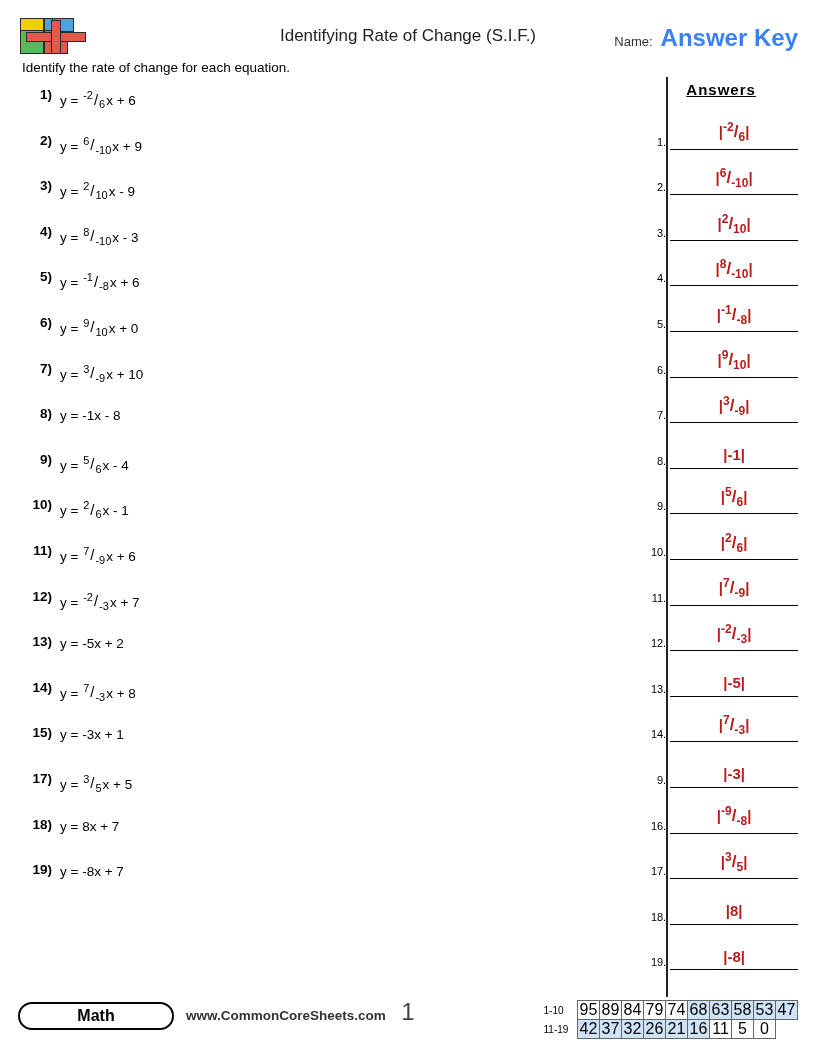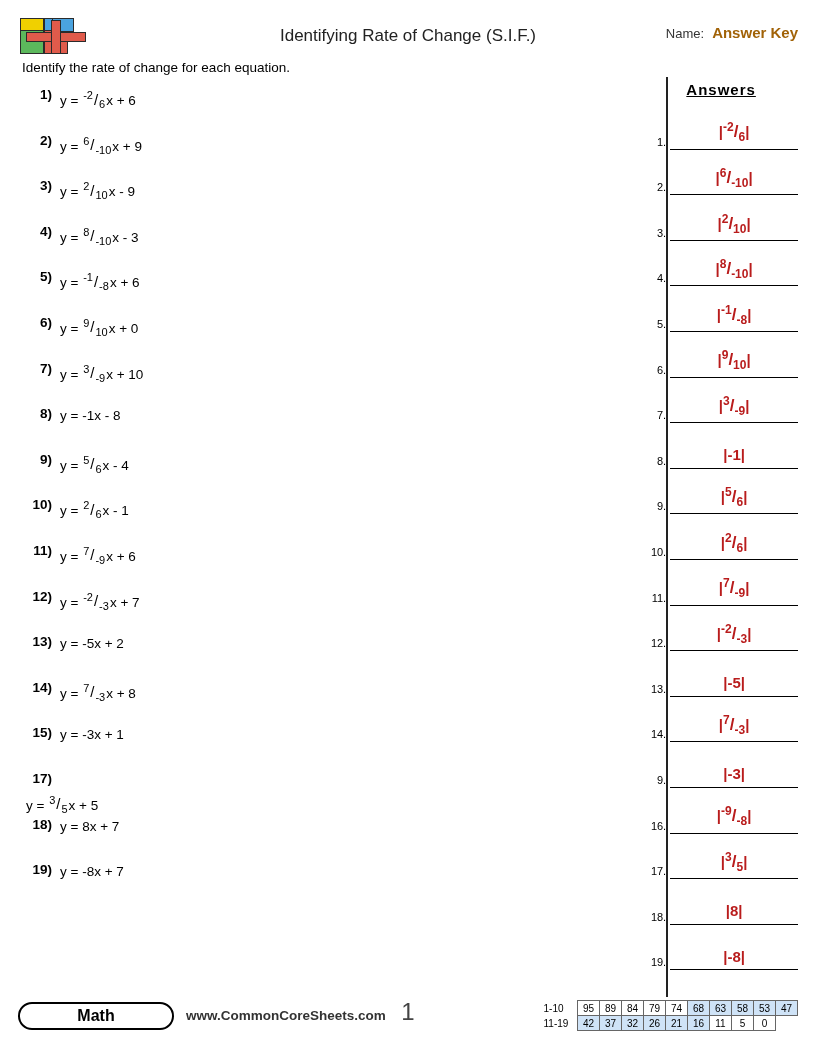--- a/index.html
+++ b/index.html
@@ -58,23 +58,23 @@
   }
   .name-area {
     position: absolute;
     right: 0; top: 10px;
     display: flex;
     align-items: baseline;
     gap: 8px;
   }
   .name-label { font-size: 13px; color: #333; }
   .answer-key {
-    font-size: 15px;
+    font-size: 24px;
     font-weight: bold;
-    color: #a16207;
+    color: #3b82f6;
     font-family: "Liberation Sans", sans-serif;
   }
 
   
   .body-wrap {
     position: relative;
     display: flex;
     height: 930px;
   }
   .left-col {
@@ -198,21 +198,21 @@
   .scale {
     position: absolute;
     right: 0; top: -2px;
     font-size: 10px;
   }
   .scale table { border-collapse: collapse; }
   .scale td {
     border: 1px solid #666;
     width: 22px; height: 15px;
     text-align: center;
-    font-size: 10px;
+    font-size: 16px;
     padding: 0;
   }
   .scale td.lbl { border: none; width: 34px; text-align: left; font-size: 10px; }
   .scale td.hl { background: #cfe3f7; }
 </style>
 </head>
 <body>
 
 <div class="page">
 
@@ -290,21 +290,21 @@
           <div class="pbody">y = -5x + 2</div>
         </div>
         <div class="problem" style="height: 45.6px;">
           <div class="pnum">14)</div>
           <div class="pbody">y = <span class="frac"><span class="num">7</span><span class="slash">/</span><span class="den">-3</span></span><span>x + 8</span></div>
         </div>
         <div class="problem" style="height: 45.6px;">
           <div class="pnum">15)</div>
           <div class="pbody">y = -3x + 1</div>
         </div>
-        <div class="problem" style="height: 45.6px; flex-direction: column;">
+        <div class="problem" style="height: 45.6px;">
           <div class="pnum">17)</div>
           <div class="pbody">y = <span class="frac"><span class="num">3</span><span class="slash">/</span><span class="den">5</span></span><span>x + 5</span></div>
         </div>
         <div class="problem" style="height: 45.6px;">
           <div class="pnum">18)</div>
           <div class="pbody">y = 8x + 7</div>
         </div>
         <div class="problem" style="height: 45.6px;">
           <div class="pnum">19)</div>
           <div class="pbody">y = -8x + 7</div>

